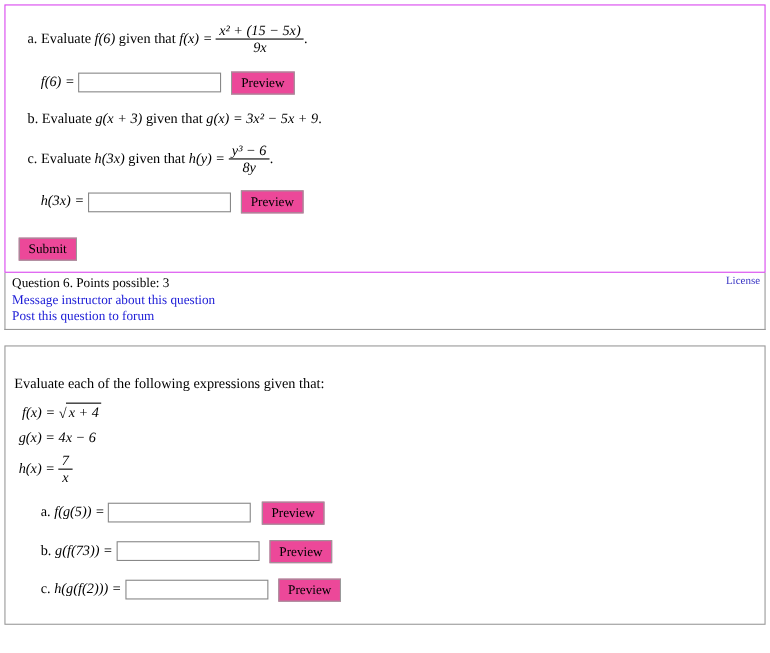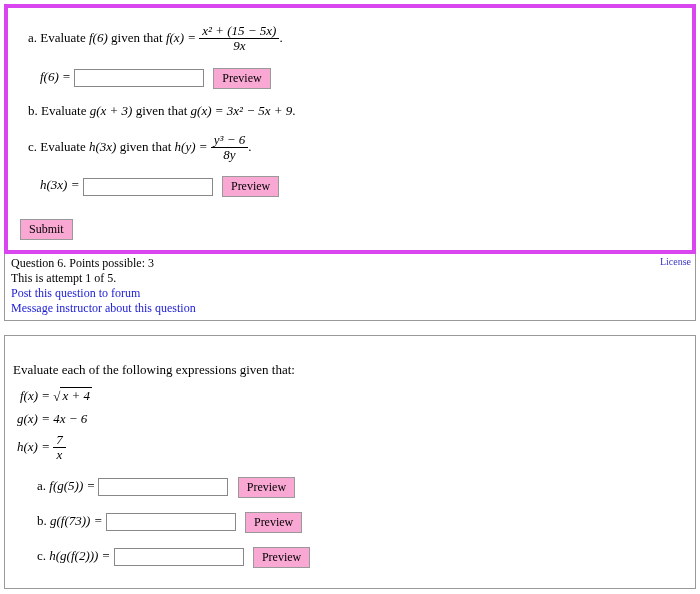--- a/index.html
+++ b/index.html
@@ -10,21 +10,21 @@
     padding: 4px;
     width: 700px;
     background: #fff;
     color: #000;
   }
   .block {
     border: 1px solid #999;
     padding: 6px 8px;
     margin-bottom: 10px;
   }
-  .block-top { border: 4px solid #d946ef; padding: 6px 8px; margin-bottom: 0; }
+  .block-top { border: 1px solid #d946ef; padding: 6px 8px; margin-bottom: 0; }
   .part { margin: 10px 0 14px 12px; }
   .row { margin: 10px 0 14px 24px; }
   .math { font-style: italic; font-family: "Times New Roman", serif; }
   .upright { font-style: normal; }
   .frac {
     display: inline-block;
     vertical-align: middle;
     text-align: center;
     font-style: italic;
   }
@@ -37,21 +37,21 @@
     background: #fff;
     vertical-align: middle;
     font-size: 12px;
     padding: 0 2px;
   }
   button.preview, button.submit {
     font-family: inherit;
     font-size: 12px;
     padding: 2px 8px;
     border: 1px solid #999;
-    background: #f9a8d4;
+    background: #ec4899;
     vertical-align: middle;
     cursor: pointer;
     margin-left: 6px;
   }
   button.submit { margin: 8px 0 4px 4px; }
   .meta {
     border: 1px solid #999;
     border-top: none;
     padding: 2px 6px 4px 6px;
     font-size: 12px;
@@ -97,23 +97,22 @@
     <input class="ans" type="text" style="">
     <button class="preview">Preview</button>
   </div>
 
   <button class="submit">Submit</button>
 </div>
 
 <div class="meta">
   <span class="license">License</span>
   <div>Question 6. Points possible: 3</div>
-  <div>This is attempt 1 of 5.</div>
+  <div class="link">Message instructor about this question</div>
   <div class="link">Post this question to forum</div>
-  <div class="link">Message instructor about this question</div>
 </div>
 
 <div class="block">
   <div style="margin:20px 0 10px 0;">Evaluate each of the following expressions given that:</div>
 
   <div style="margin:6px 0 6px 7px;">
     <span class="math">f(x) = </span><span class="radic">√</span><span class="sqrt-bar">x + 4</span>
   </div>
   <div style="margin:6px 0 6px 4px;" class="math">g(x) = 4x − 6</div>
   <div style="margin:6px 0 14px 4px;">

